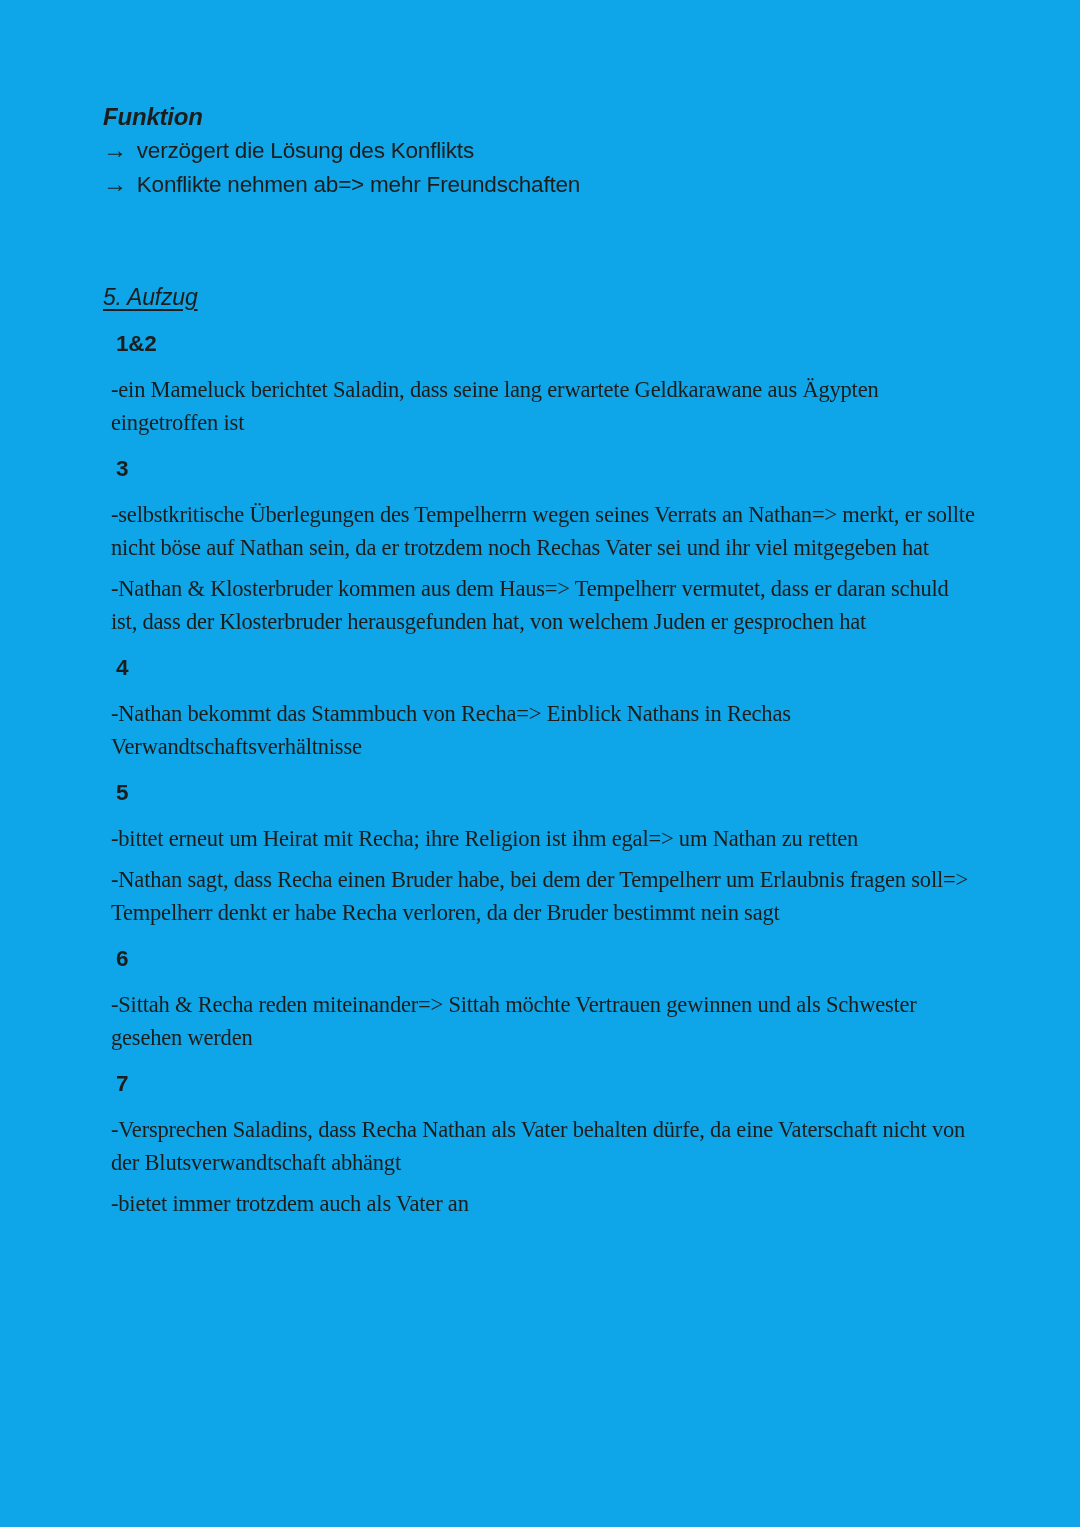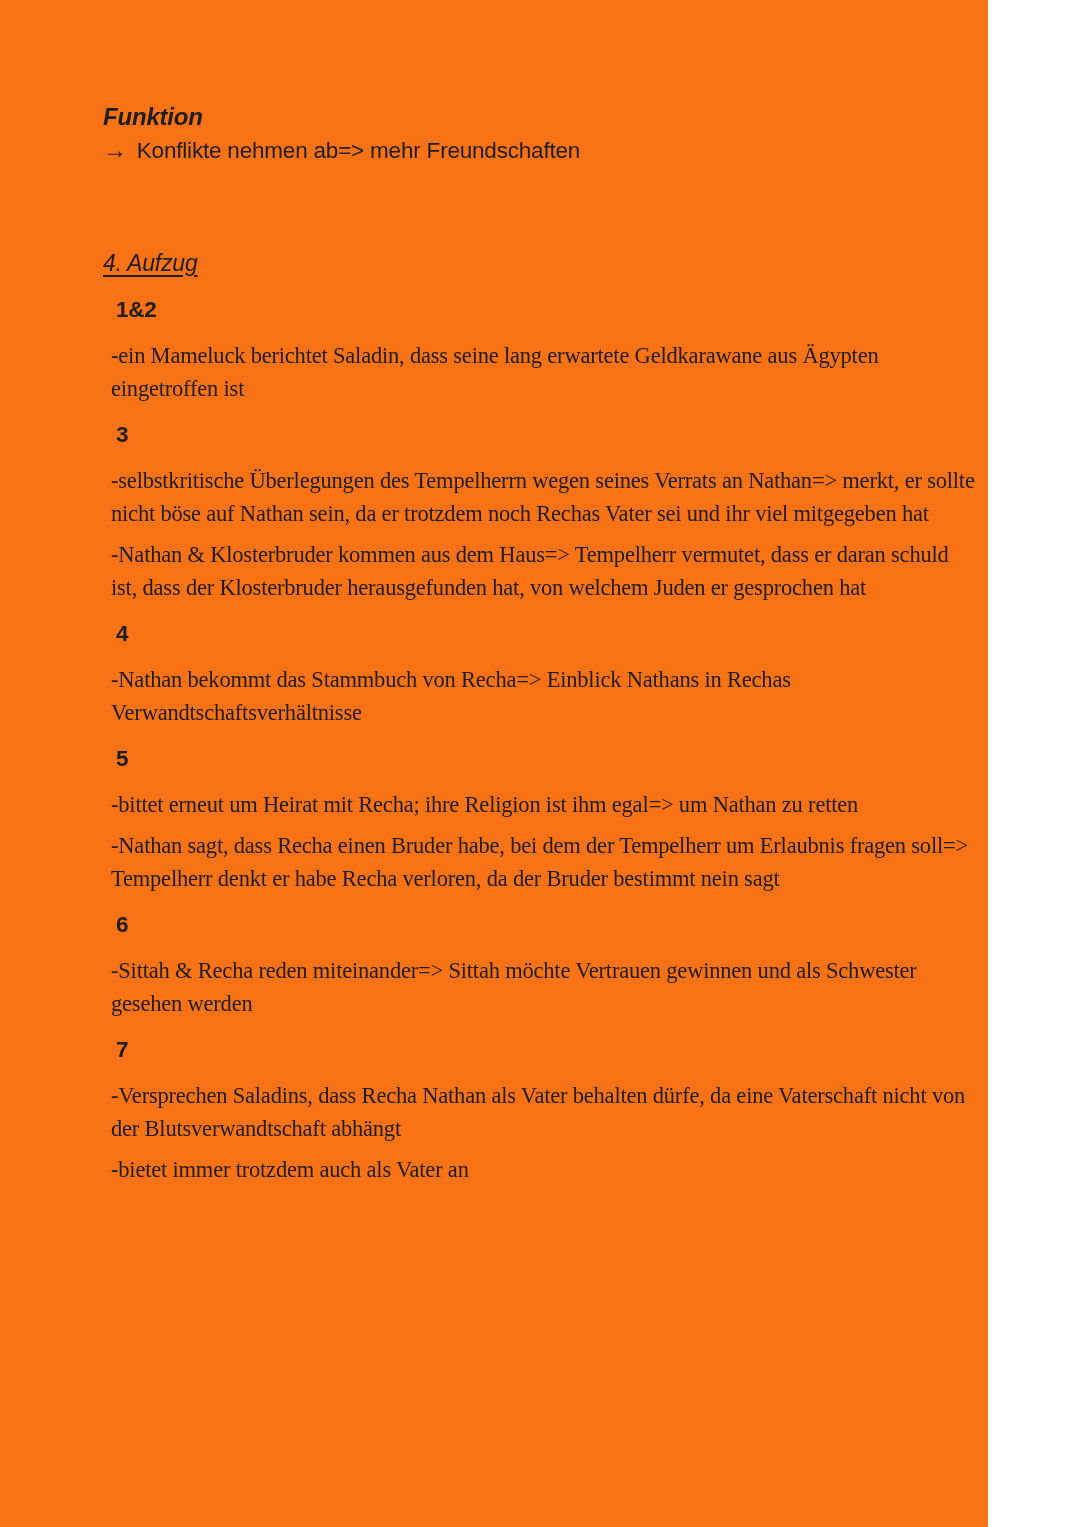--- a/index.html
+++ b/index.html
@@ -2,23 +2,23 @@
 <html><head>
 <meta charset="utf-8">
 <style>
   html, body {
     margin: 0;
     padding: 0;
     background: #ffffff;
   }
   .page {
     position: relative;
-    width: 988px;
+    width: 1080px;
     height: 1527px;
-    background: #f97316;
+    background: #0ea5e9;
     overflow: hidden;
     font-family: "Liberation Sans", sans-serif;
     color: #1d1d1b;
   }
   .content {
     position: absolute;
     left: 103px;
     top: 100px;
     width: 882px;
     font-size: 22.5px;
@@ -65,26 +65,29 @@
 </style>
 </head>
 <body>
 
 <div class="page">
   <div class="content">
 
     <section>
       <h2 class="funktion-heading">Funktion</h2>
       <div class="arrow-item">
+        <span class="arrow-glyph">→</span><span>verzögert die Lösung des Konflikts</span>
+      </div>
+      <div class="arrow-item">
         <span class="arrow-glyph">→</span><span>Konflikte nehmen ab=&gt; mehr Freundschaften</span>
       </div>
     </section>
 
     <section class="aufzug-section">
-      <h3 class="aufzug-heading"><span>4. Aufzug</span></h3>
+      <h3 class="aufzug-heading"><span>5. Aufzug</span></h3>
 
       <div class="scene">
         <div class="scene-label">1&amp;2</div>
         <p class="bullet">-ein Mameluck berichtet Saladin, dass seine lang erwartete Geldkarawane aus Ägypten eingetroffen ist</p>
       </div>
 
       <div class="scene">
         <div class="scene-label">3</div>
         <p class="bullet">-selbstkritische Überlegungen des Tempelherrn wegen seines Verrats an Nathan=&gt; merkt, er sollte nicht böse auf Nathan sein, da er trotzdem noch Rechas Vater sei und ihr viel mitgegeben hat</p>
         <p class="bullet">-Nathan &amp; Klosterbruder kommen aus dem Haus=&gt; Tempelherr vermutet, dass er daran schuld ist, dass der Klosterbruder herausgefunden hat, von welchem Juden er gesprochen hat</p>

